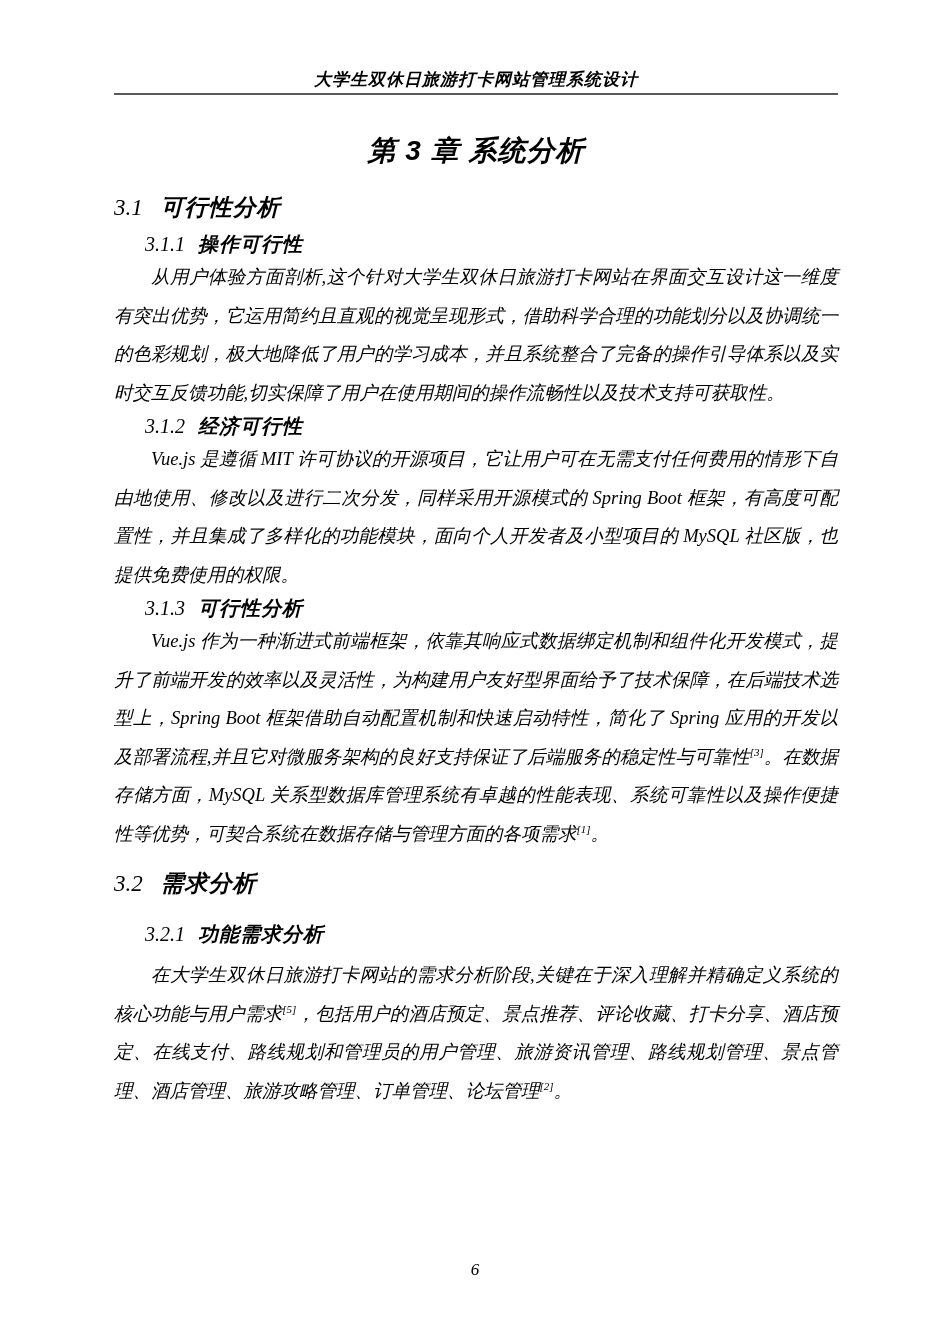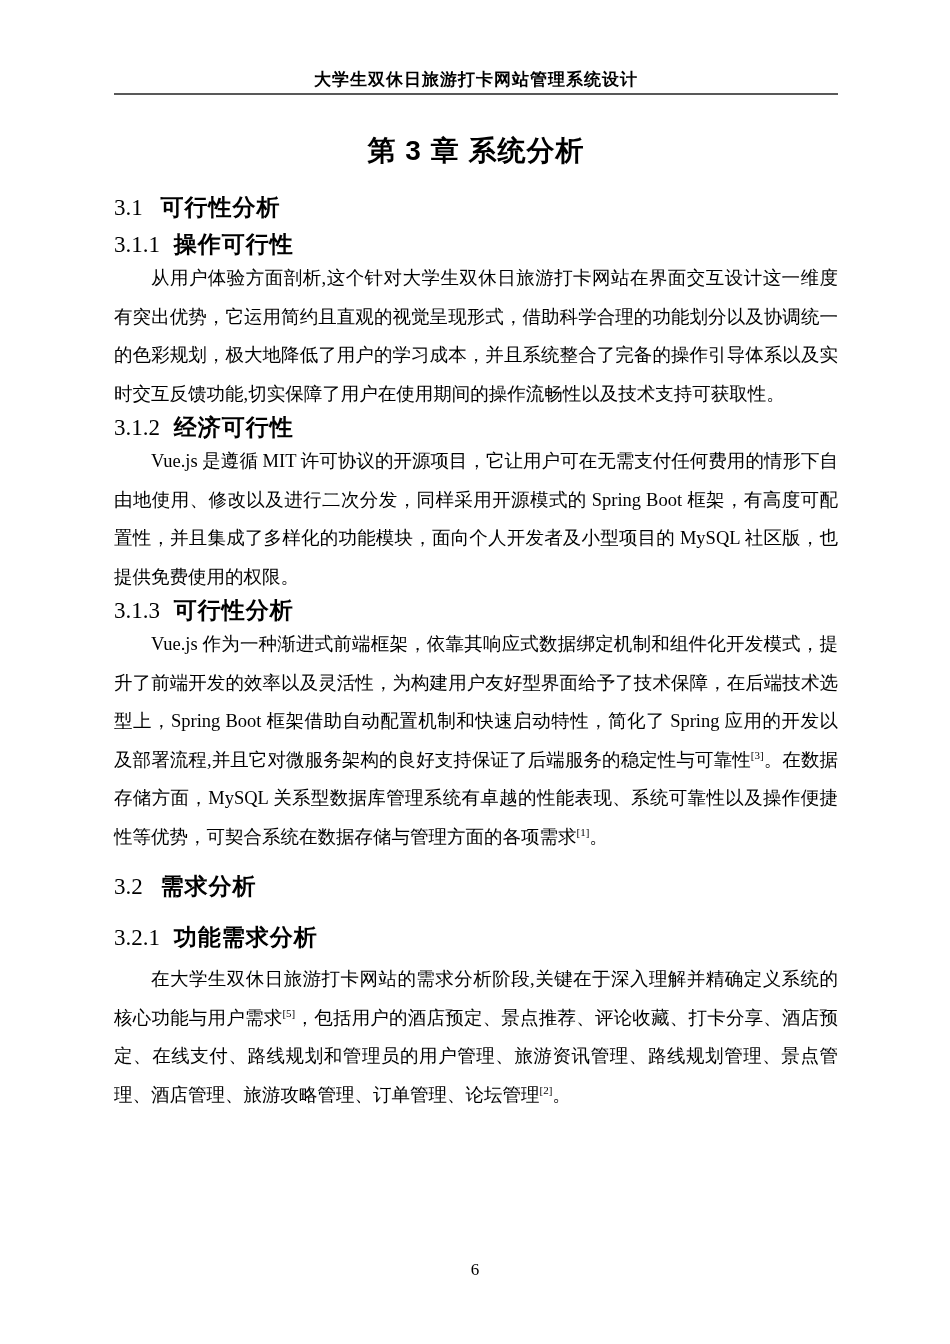--- a/index.html
+++ b/index.html
@@ -1,15 +1,15 @@
 <!DOCTYPE html>
 <html><head>
 <meta charset="utf-8">
 <style>
-  * { margin: 0; padding: 0; box-sizing: border-box; }
+  * { margin: 0; padding: 0; box-sizing: border-box; font-style: italic; }
   html, body { background: #ffffff; }
   .page {
     width: 950px;
     height: 1344px;
     margin: 0 auto;
     position: relative;
     background: #ffffff;
     color: #000000;
     font-family: "Liberation Serif", "DejaVu Serif", serif;
     overflow: hidden;
@@ -53,22 +53,23 @@
   }
   .h1s .htxt {
     font-family: "Liberation Sans", "DejaVu Sans", sans-serif;
     font-weight: bold;
     margin-left: 12px;
     letter-spacing: 1px;
   }
   
   .h2s {
     margin-top: 10px;
-    font-size: 23px;
+    font-size: 20px;
     line-height: 24px;
+    margin-left: 31px;
   }
   .h2s .hnum {
     font-family: "Liberation Serif", "DejaVu Serif", serif;
     font-weight: normal;
   }
   .h2s .htxt {
     font-family: "Liberation Sans", "DejaVu Sans", sans-serif;
     font-weight: bold;
     margin-left: 8px;
     letter-spacing: 1px;

